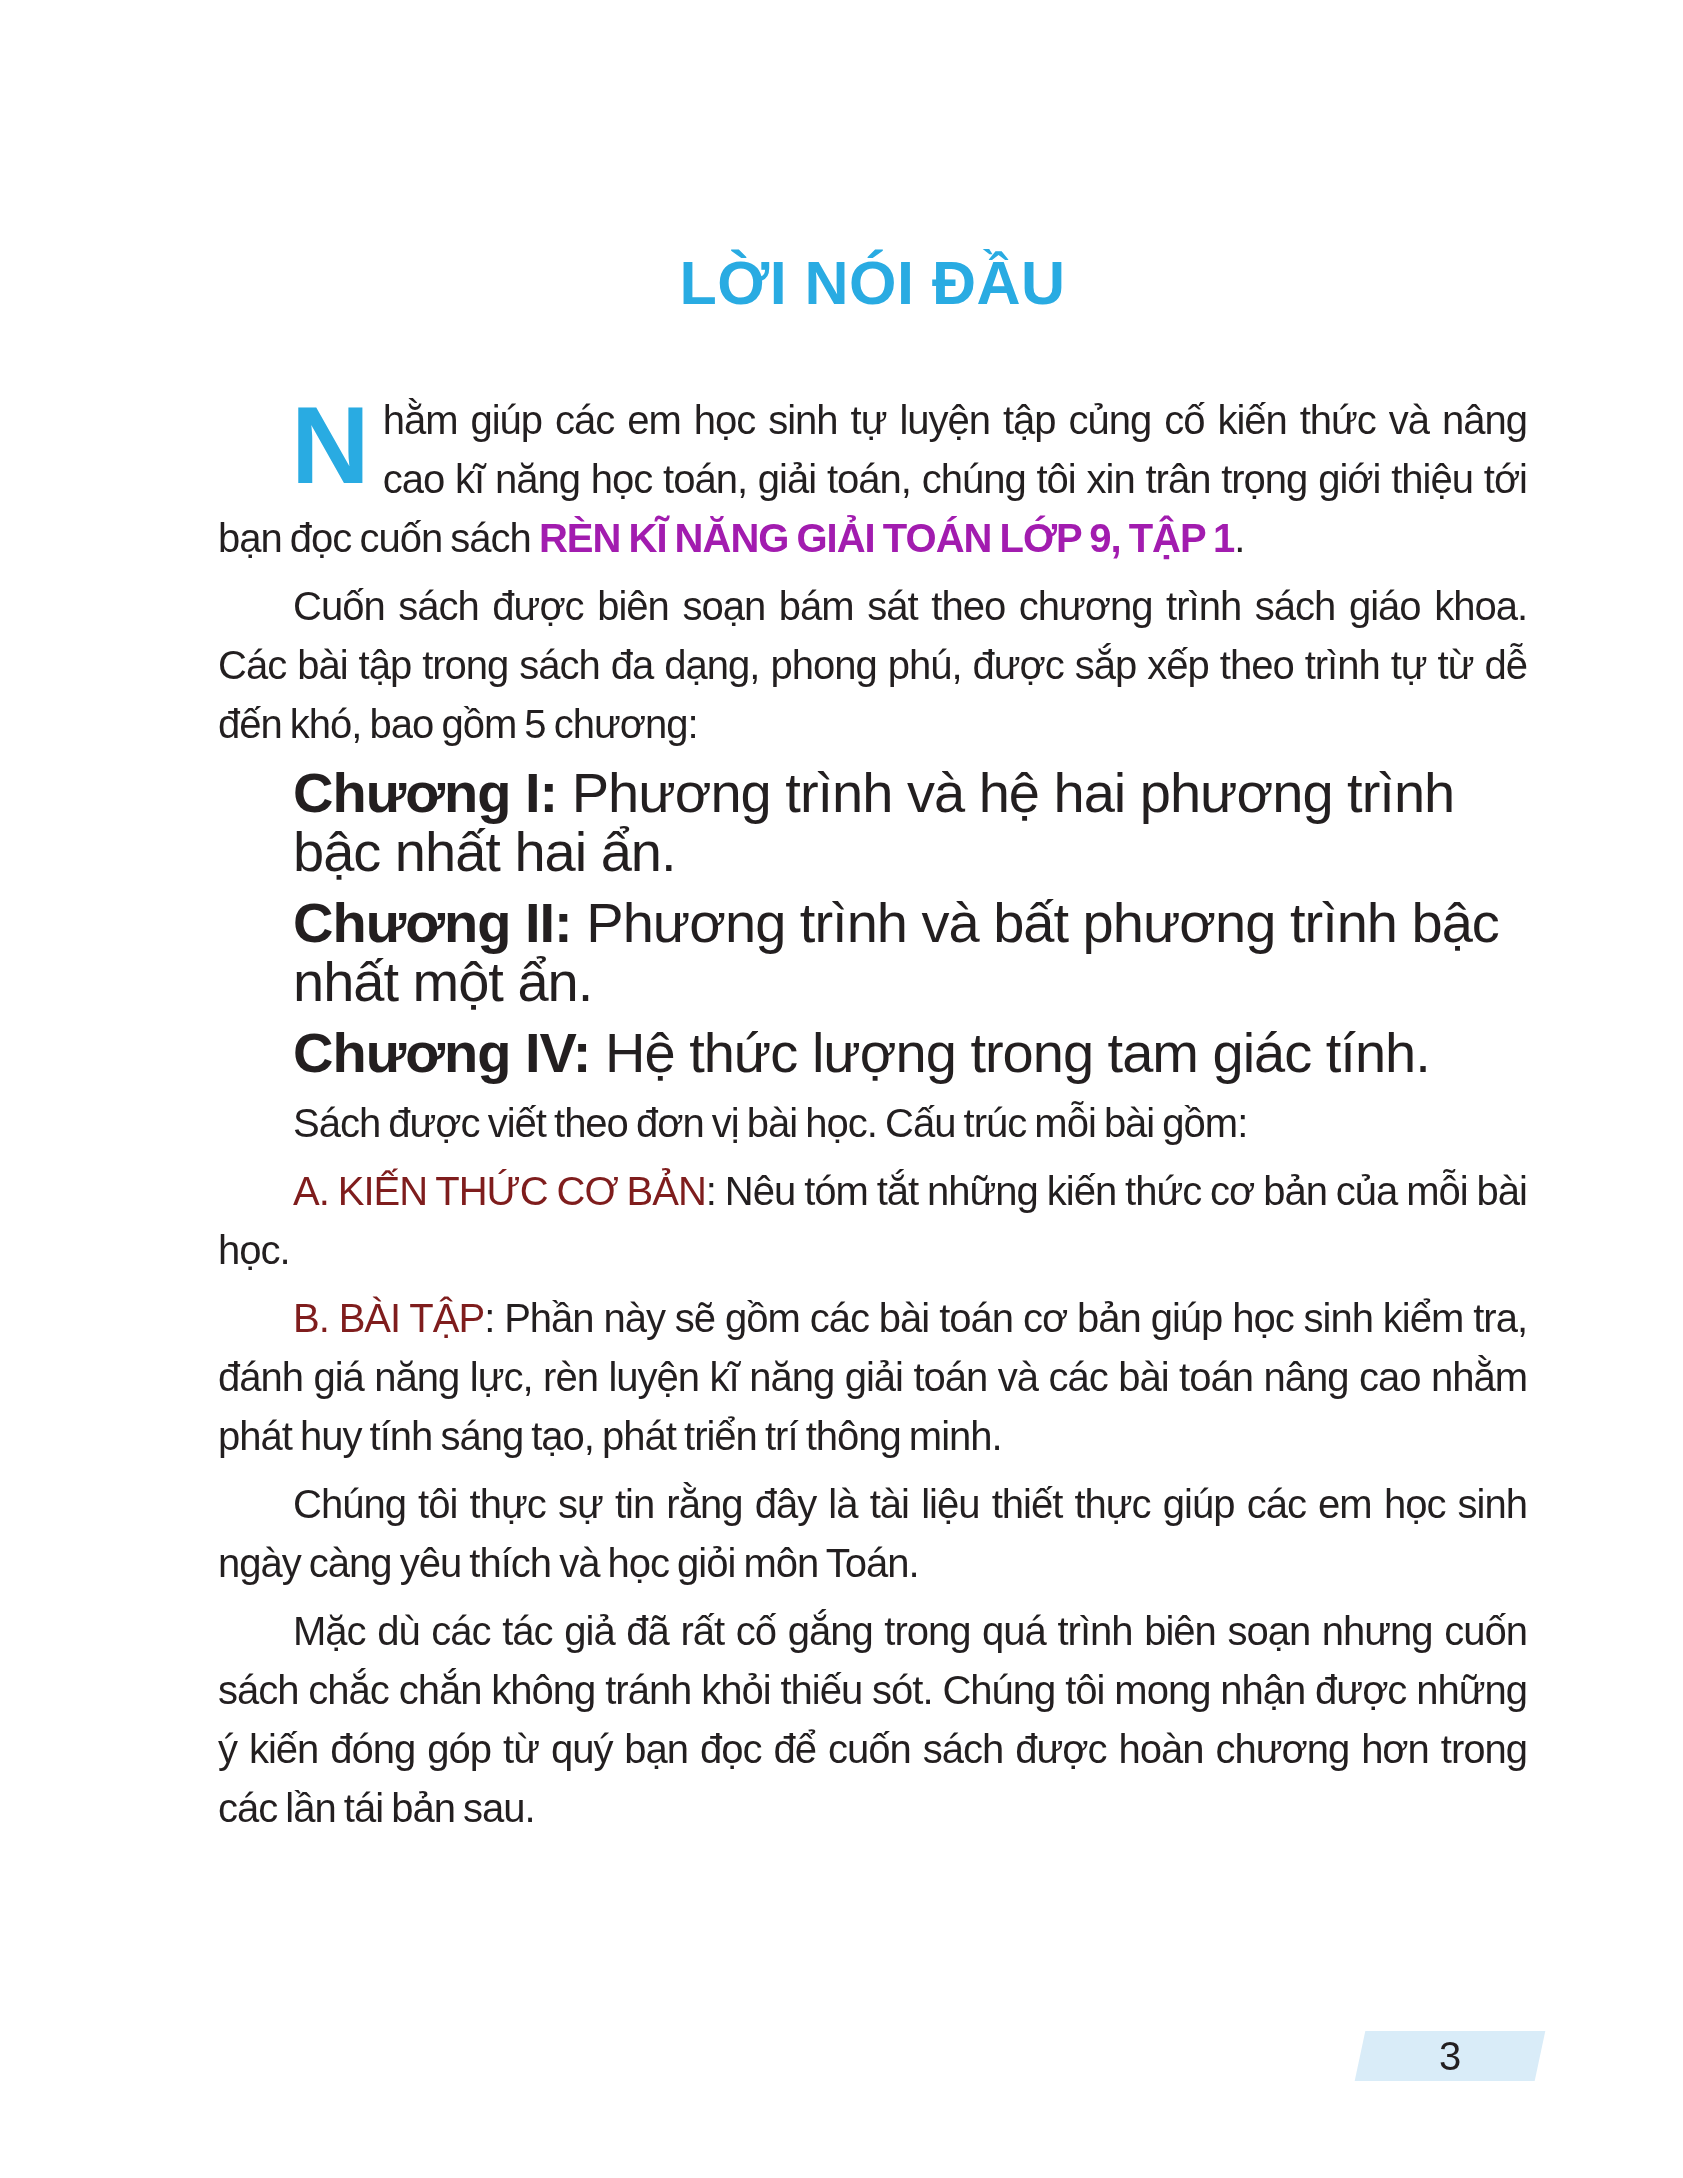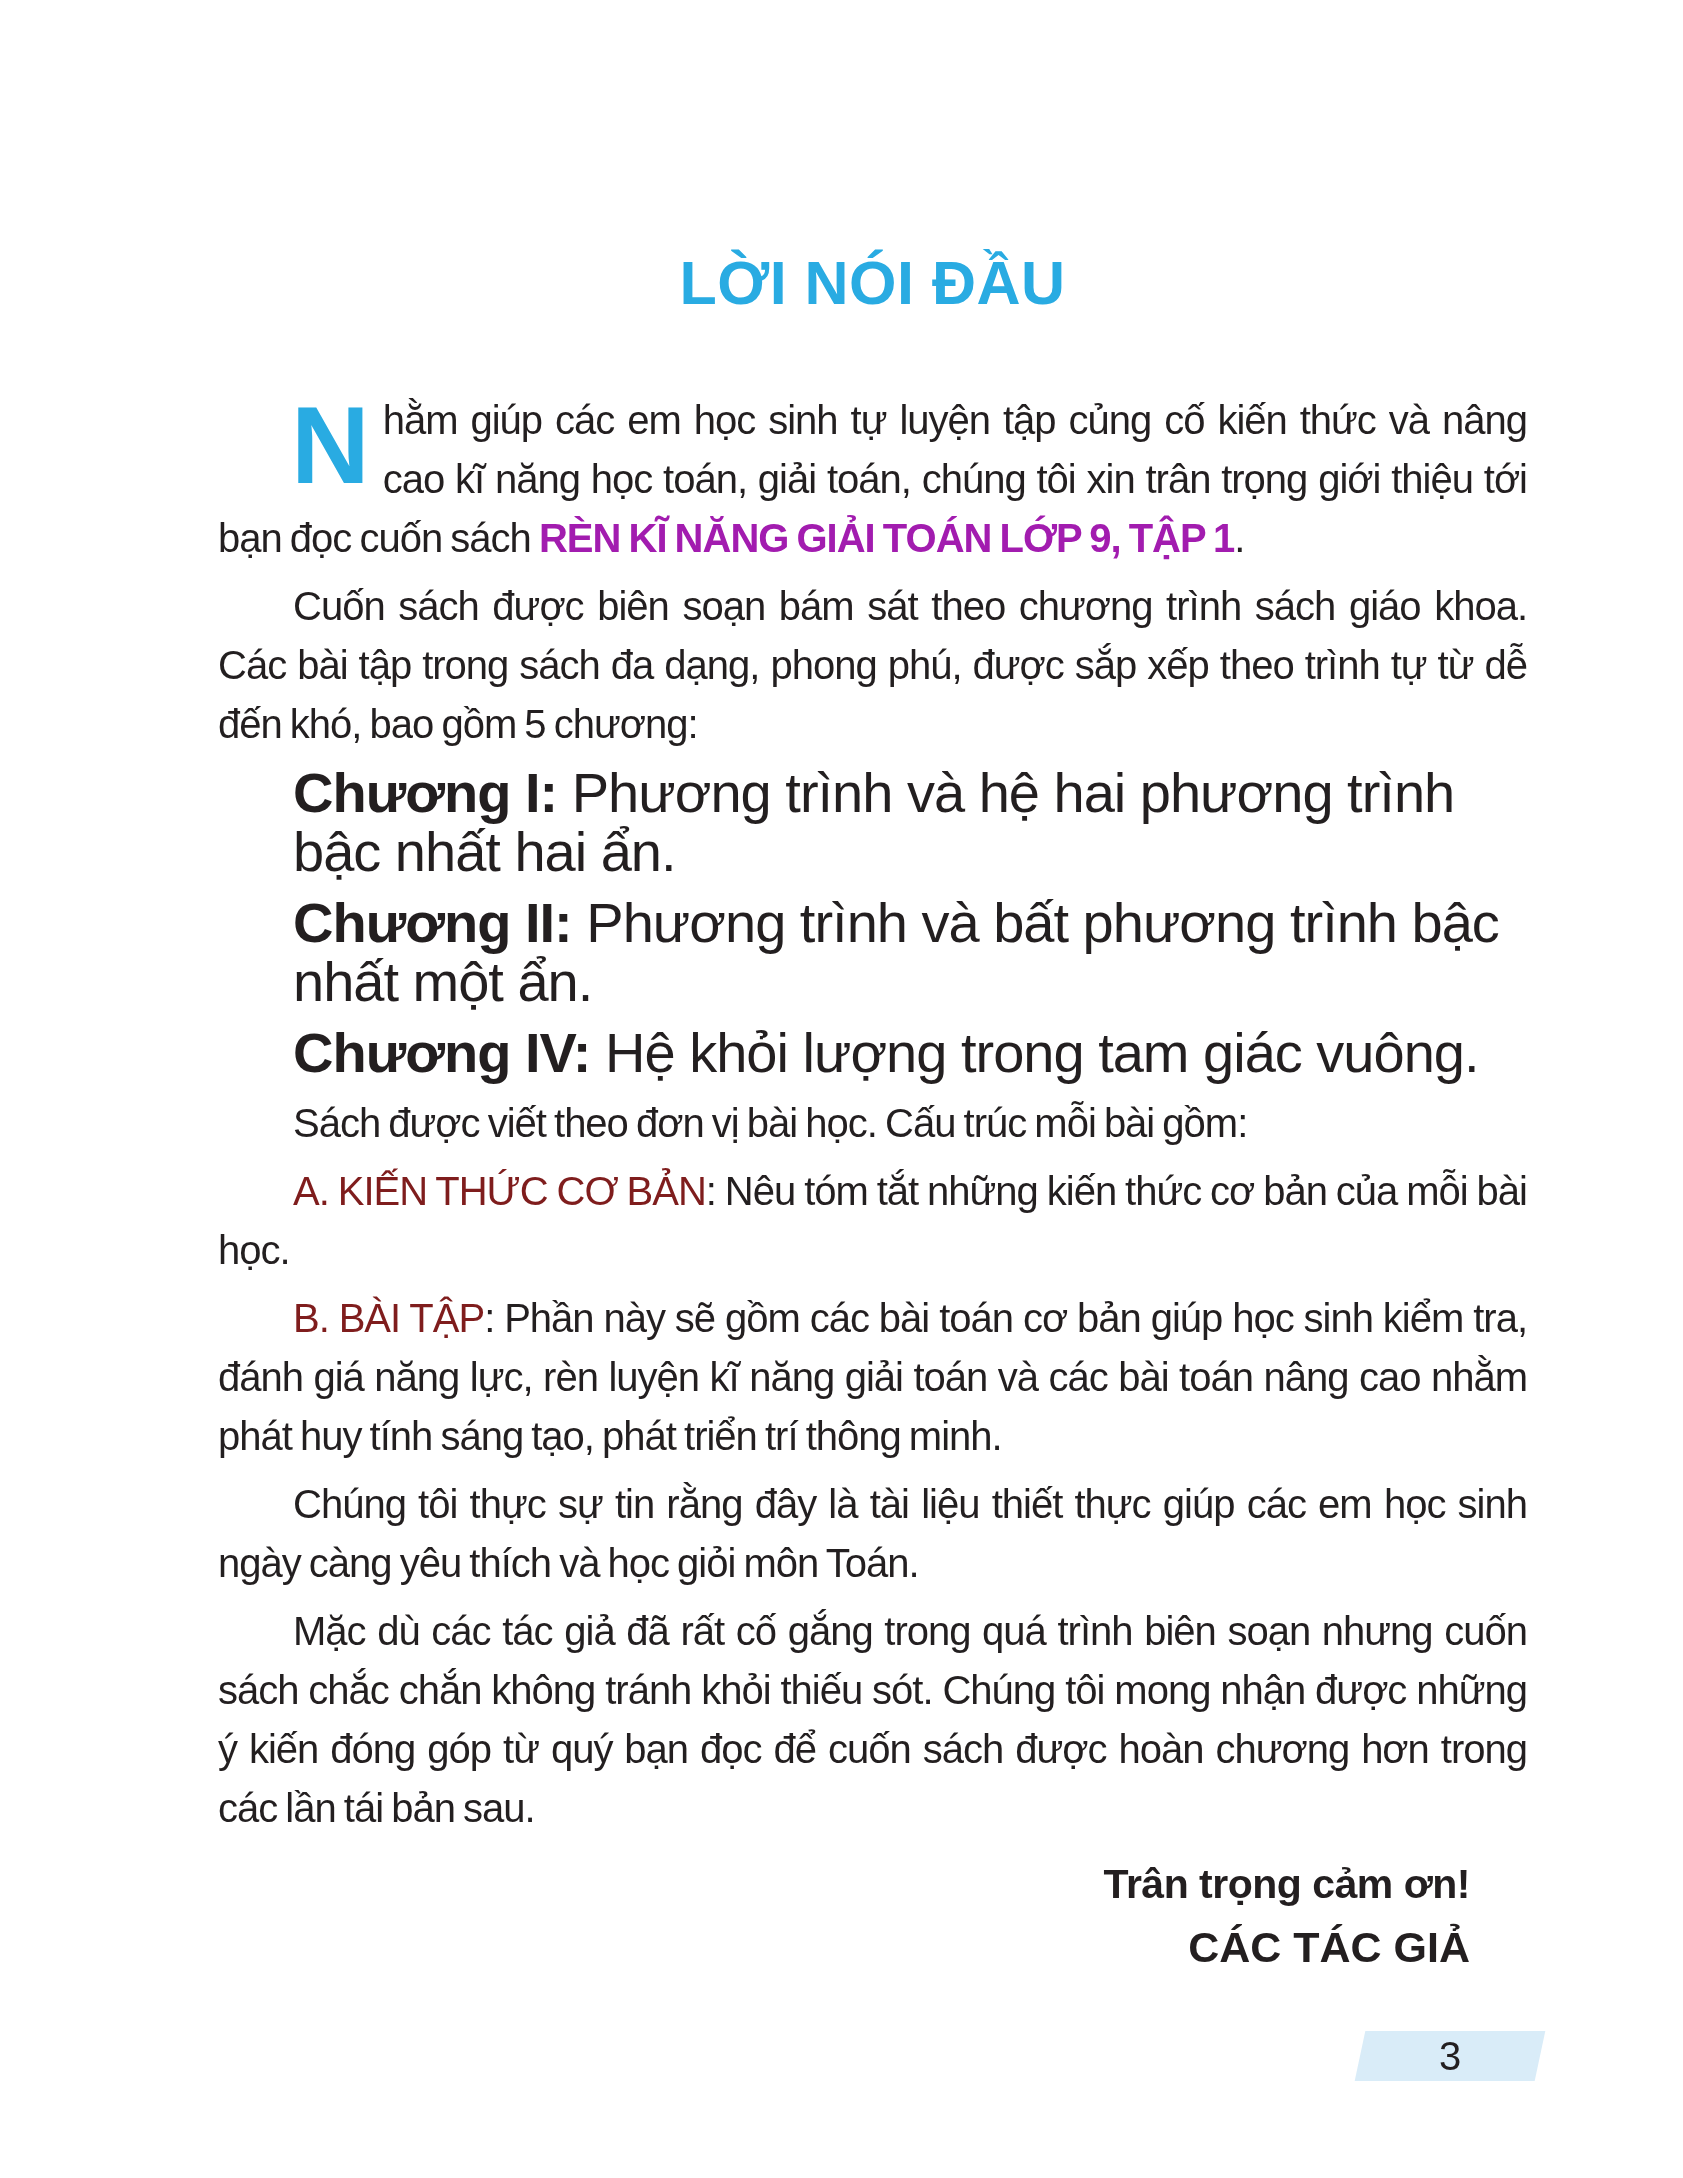--- a/index.html
+++ b/index.html
@@ -99,41 +99,37 @@
   <p class="para indent">Cuốn sách được biên soạn bám sát theo chương trình sách giáo khoa. Các bài tập trong sách đa dạng, phong phú, được sắp xếp theo trình tự từ dễ đến khó, bao gồm 5 chương:</p>
 
   <div class="chapter-list">
     <p class="chapter">
       <span class="chapter-label">Chương I:</span> <span>Phương trình và hệ hai phương trình bậc nhất hai ẩn.</span>
     </p>
     <p class="chapter">
       <span class="chapter-label">Chương II:</span> <span>Phương trình và bất phương trình bậc nhất một ẩn.</span>
     </p>
     <p class="chapter">
-      <span class="chapter-label">Chương IV:</span> <span>Hệ khỏi lượng trong tam giác vuông.</span>
+      <span class="chapter-label">Chương IV:</span> <span>Hệ thức lượng trong tam giác tính.</span>
     </p>
   </div>
 
   <p class="para indent">Sách được viết theo đơn vị bài học. Cấu trúc mỗi bài gồm:</p>
 
   <p class="para indent">
     <span class="section-label">A. KIẾN THỨC CƠ BẢN</span><span>: Nêu tóm tắt những kiến thức cơ bản của mỗi bài học.</span>
   </p>
 
   <p class="para indent">
     <span class="section-label">B. BÀI TẬP</span><span>: Phần này sẽ gồm các bài toán cơ bản giúp học sinh kiểm tra, đánh giá năng lực, rèn luyện kĩ năng giải toán và các bài toán nâng cao nhằm phát huy tính sáng tạo, phát triển trí thông minh.</span>
   </p>
 
   <p class="para indent">Chúng tôi thực sự tin rằng đây là tài liệu thiết thực giúp các em học sinh ngày càng yêu thích và học giỏi môn Toán.</p>
 
   <p class="para indent">Mặc dù các tác giả đã rất cố gắng trong quá trình biên soạn nhưng cuốn sách chắc chắn không tránh khỏi thiếu sót. Chúng tôi mong nhận được những ý kiến đóng góp từ quý bạn đọc để cuốn sách được hoàn chương hơn trong các lần tái bản sau.</p>
 
-  <div class="signoff">
-    <div class="signoff-thanks">Trân trọng cảm ơn!</div>
-    <div class="signoff-authors">CÁC TÁC GIẢ</div>
-  </div>
 
 </div>
 
 <div class="page-number-tab">
   <span class="num">3</span>
 </div>
 
 
 </body></html>

